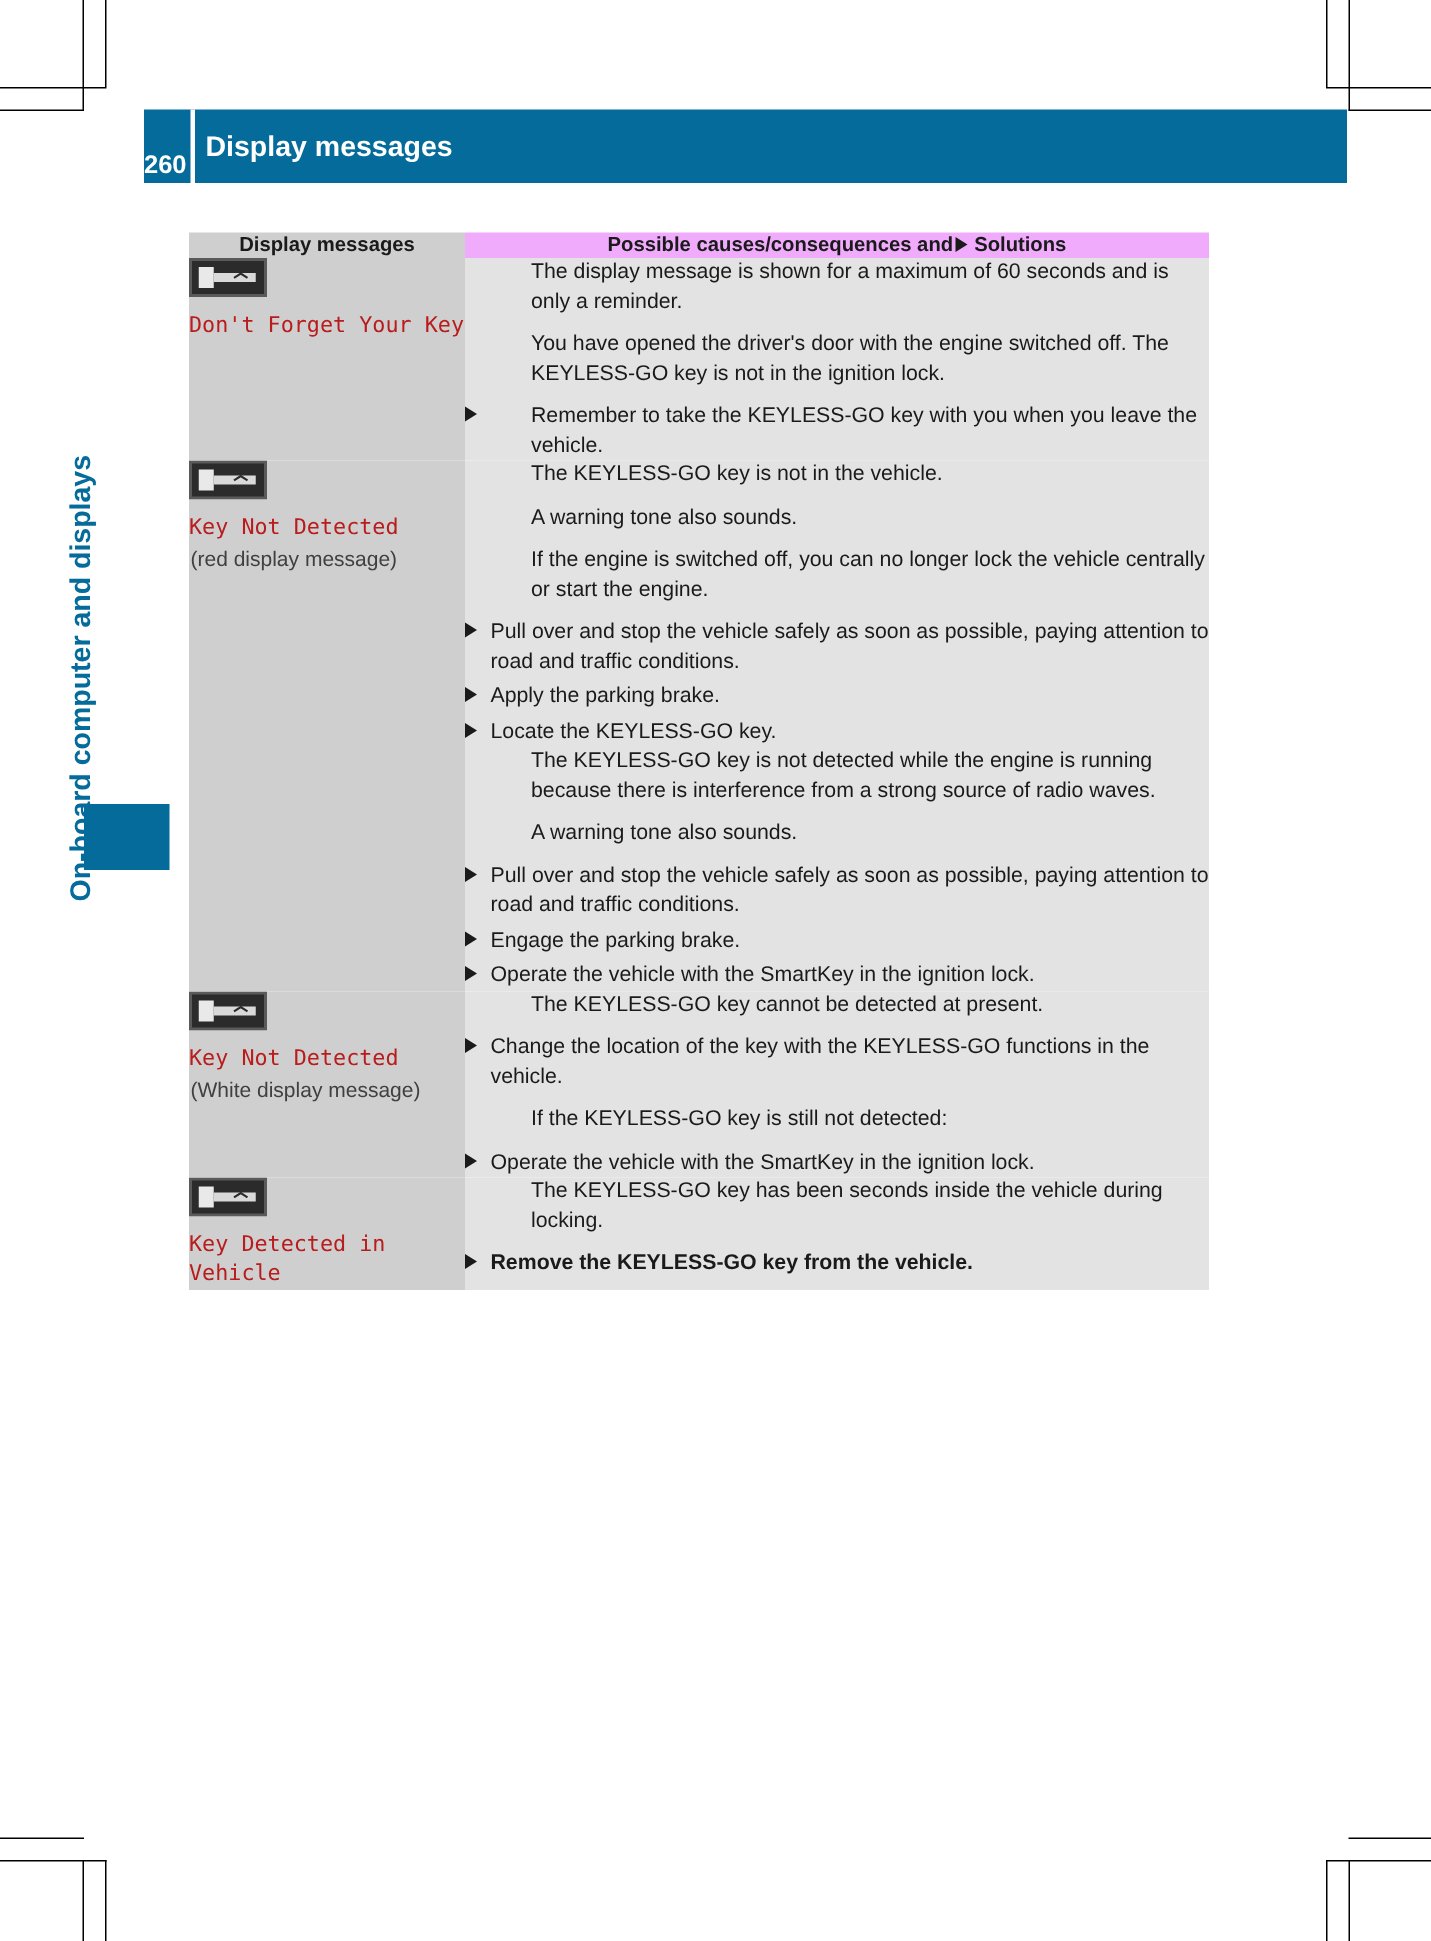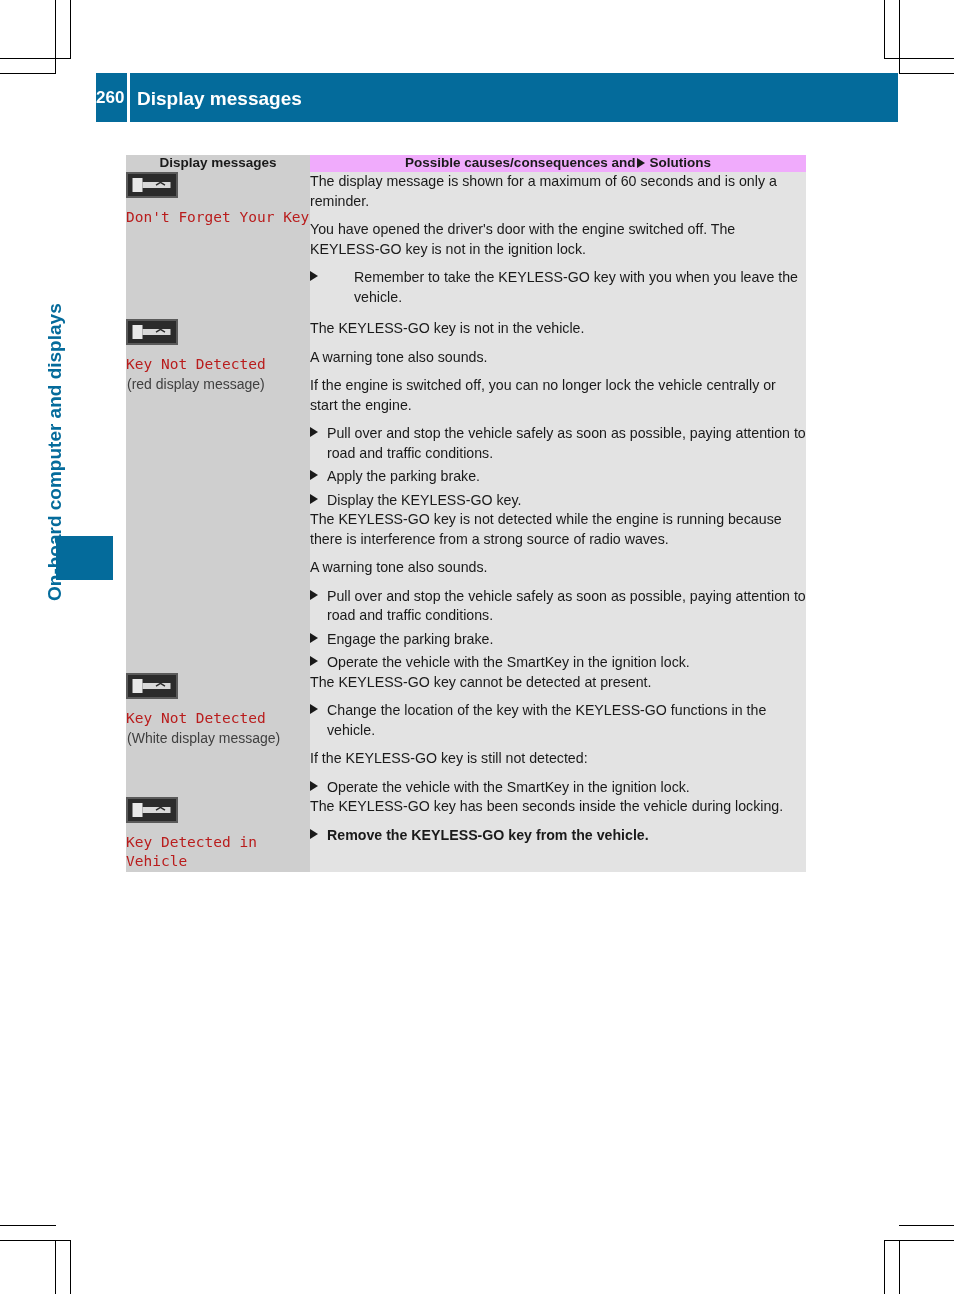--- a/index.html
+++ b/index.html
@@ -29,21 +29,21 @@
     position: absolute;
     left: 96px;
     top: 73px;
     width: 802px;
     height: 49px;
     background: #046b9b;
   }
   #page-number {
     position: absolute;
     left: 96px;
-    top: 73px;
+    top: 85px;
     width: 27px;
     height: 49px;
     color: #ffffff;
     font-size: 17px;
     font-weight: bold;
     line-height: 49px;
     text-align: right;
     letter-spacing: 0px;
   }
   #header-divider {
@@ -158,20 +158,21 @@
     color: #404040;
     line-height: 19px;
     margin: 1px;
   }
 
   .para {
     font-size: 14.2px;
     color: #1a1a1a;
     line-height: 19.5px;
     margin: 0 0 9px 0;
+    padding-left: 44px;
   }
   .para:last-child { margin-bottom: 0; }
 
   .step {
     position: relative;
     font-size: 14.2px;
     color: #1a1a1a;
     line-height: 19.5px;
     margin: 0 0 4px 0;
     padding-left: 17px;
@@ -247,41 +248,41 @@
     <rect x="1" y="1" width="50" height="24" fill="#2b2b2b" stroke="#5a5a5a" stroke-width="2"></rect>
     <rect x="6.5" y="6" width="10" height="14" fill="#e9e9e9"></rect>
     <rect x="16.5" y="10" width="28" height="6" fill="#d9d9d9"></rect>
     <path d="M30 13.2 L34.5 10.4 L39 13.2" fill="none" stroke="#2b2b2b" stroke-width="1.4"></path>
   </svg>
 <div class="msg-name">Don't Forget Your Key</div>
         </td>
         <td class="cell-right">
           <p class="para">The display message is shown for a maximum of 60 seconds and is only a reminder.</p>
           <p class="para">You have opened the driver's door with the engine switched off. The KEYLESS-GO key is not in the ignition lock.</p>
-          <div class="step" style="margin-bottom: 12px; padding-left: 44px;"><span class="tri"></span><span>Remember to take the KEYLESS-GO key with you when you leave the vehicle.</span></div>
+          <div class="step" style="margin-bottom: 0px; padding-left: 44px;"><span class="tri"></span><span>Remember to take the KEYLESS-GO key with you when you leave the vehicle.</span></div>
         </td>
       </tr>
       <tr class="rowline">
         <td class="cell-left" rowspan="2">
   <svg class="key-icon" viewBox="0 0 52 26" xmlns="http://www.w3.org/2000/svg">
     <rect x="1" y="1" width="50" height="24" fill="#2b2b2b" stroke="#5a5a5a" stroke-width="2"></rect>
     <rect x="6.5" y="6" width="10" height="14" fill="#e9e9e9"></rect>
     <rect x="16.5" y="10" width="28" height="6" fill="#d9d9d9"></rect>
     <path d="M30 13.2 L34.5 10.4 L39 13.2" fill="none" stroke="#2b2b2b" stroke-width="1.4"></path>
   </svg>
 <div class="msg-name">Key Not Detected</div>
           <div class="msg-note">(red display message)</div>
         </td>
         <td class="cell-right">
           <p class="para">The KEYLESS-GO key is not in the vehicle.</p>
           <p class="para">A warning tone also sounds.</p>
           <p class="para">If the engine is switched off, you can no longer lock the vehicle centrally or start the engine.</p>
           <div class="step"><span class="tri"></span><span>Pull over and stop the vehicle safely as soon as possible, paying attention to road and traffic conditions.</span></div>
           <div class="step"><span class="tri"></span><span>Apply the parking brake.</span></div>
-          <div class="step" style="margin-bottom: 0px;"><span class="tri"></span><span>Display the KEYLESS-GO key.</span></div>
+          <div class="step" style="margin-bottom: 0px;"><span class="tri"></span><span>Locate the KEYLESS-GO key.</span></div>
         </td>
       </tr>
       <tr class="subline">
         <td class="cell-right">
           <p class="para">The KEYLESS-GO key is not detected while the engine is running because there is interference from a strong source of radio waves.</p>
           <p class="para">A warning tone also sounds.</p>
           <div class="step"><span class="tri"></span><span>Pull over and stop the vehicle safely as soon as possible, paying attention to road and traffic conditions.</span></div>
           <div class="step"><span class="tri"></span><span>Engage the parking brake.</span></div>
           <div class="step" style="margin-bottom: 0px;"><span class="tri"></span><span>Operate the vehicle with the SmartKey in the ignition lock.</span></div>
         </td>

